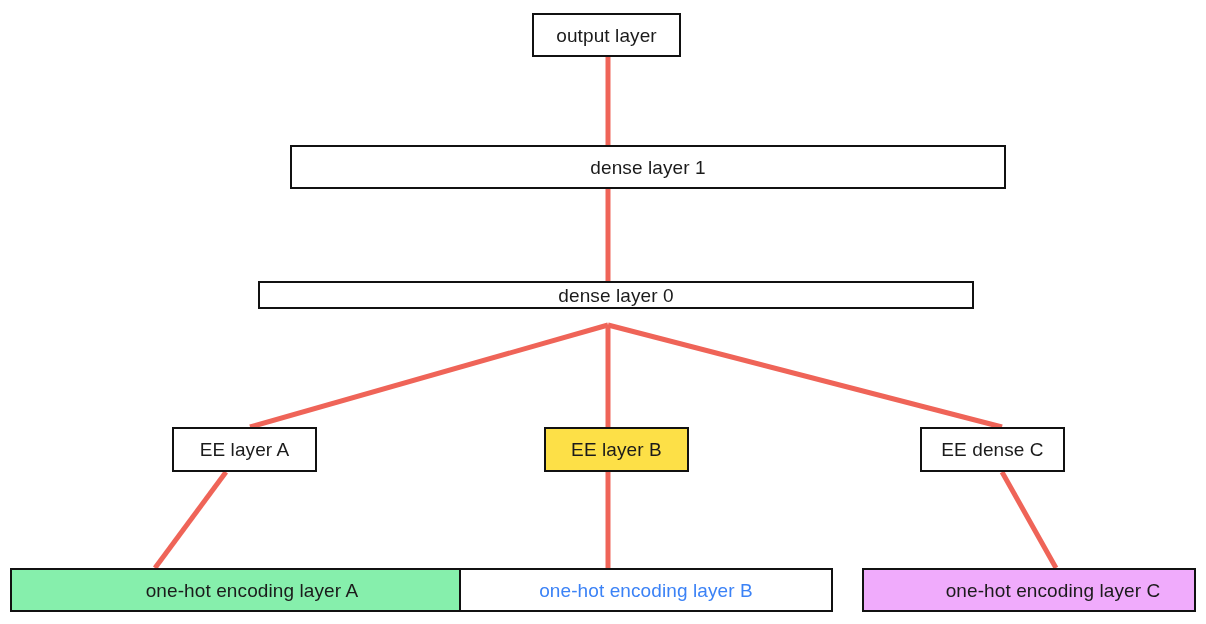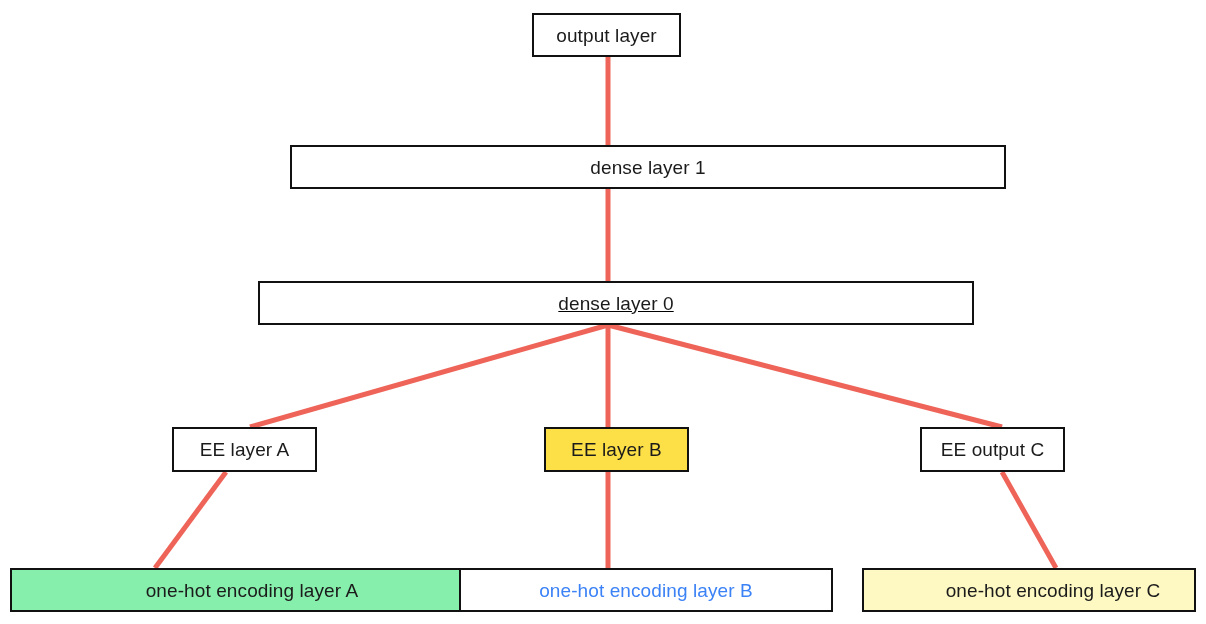--- a/index.html
+++ b/index.html
@@ -58,35 +58,35 @@
       <line x1="608" y1="568" x2="608" y2="472" stroke="#ef6458" stroke-width="5" stroke-linecap="butt"></line>
       <line x1="1056" y1="568" x2="1002" y2="472" stroke="#ef6458" stroke-width="5" stroke-linecap="butt"></line>
     </svg>
   <div id="node-layer">
       <div class="node-box" style="left: 532px; top: 13px; width: 149px; height: 44px; border-color: rgb(17, 17, 17); background: rgb(255, 255, 255);">
         <span class="node-label" style="color: rgb(27, 27, 27);">output layer</span>
       </div>
       <div class="node-box" style="left: 258px; top: 145px; width: 716px; height: 44px; border-color: rgb(17, 17, 17); background: rgb(255, 255, 255); margin-left: 32px;">
         <span class="node-label" style="color: rgb(27, 27, 27);">dense layer 1</span>
       </div>
-      <div class="node-box" style="left: 258px; top: 281px; width: 716px; height: 44px; border-color: rgb(17, 17, 17); background: rgb(255, 255, 255); text-decoration: underline;">
+      <div class="node-box" style="left: 258px; top: 281px; width: 716px; height: 28px; border-color: rgb(17, 17, 17); background: rgb(255, 255, 255);">
         <span class="node-label" style="color: rgb(27, 27, 27);">dense layer 0</span>
       </div>
       <div class="node-box" style="left: 172px; top: 427px; width: 145px; height: 45px; border-color: rgb(17, 17, 17); background: rgb(255, 255, 255);">
         <span class="node-label" style="color: rgb(27, 27, 27);">EE layer A</span>
       </div>
       <div class="node-box" style="left: 544px; top: 427px; width: 145px; height: 45px; border-color: rgb(17, 17, 17); background: #fde047;">
         <span class="node-label" style="color: rgb(27, 27, 27);">EE layer B</span>
       </div>
       <div class="node-box" style="left: 920px; top: 427px; width: 145px; height: 45px; border-color: rgb(17, 17, 17); background: rgb(255, 255, 255);">
-        <span class="node-label" style="color: rgb(27, 27, 27);">EE output C</span>
+        <span class="node-label" style="color: rgb(27, 27, 27);">EE dense C</span>
       </div>
       <div class="node-box" style="left: 10px; top: 568px; width: 484px; height: 44px; border-color: rgb(17, 17, 17); background: #86efac; text-align: center;">
         <span class="node-label" style="color: rgb(27, 27, 27);">one-hot encoding layer A</span>
       </div>
       <div class="node-box" style="left: 459px; top: 568px; width: 374px; height: 44px; border-color: rgb(17, 17, 17); background: rgb(255, 255, 255);">
         <span class="node-label" style="color: #3b82f6;">one-hot encoding layer B</span>
       </div>
-      <div class="node-box" style="left: 862px; top: 568px; width: 334px; height: 44px; border-color: rgb(17, 17, 17); background: #fef9c3; padding-left: 48px;">
+      <div class="node-box" style="left: 862px; top: 568px; width: 334px; height: 44px; border-color: rgb(17, 17, 17); background: #f0abfc; padding-left: 48px;">
         <span class="node-label" style="color: rgb(27, 27, 27);">one-hot encoding layer C</span>
       </div>
     </div>
 </div>
 
 </body></html>

